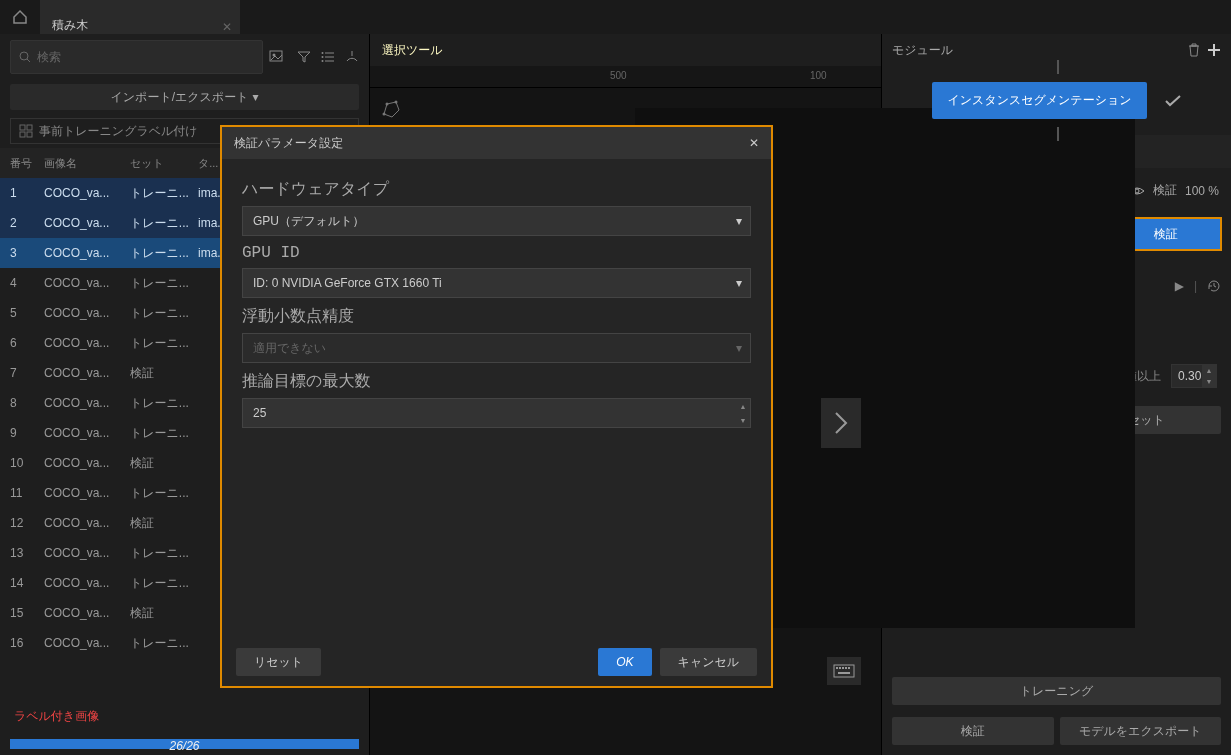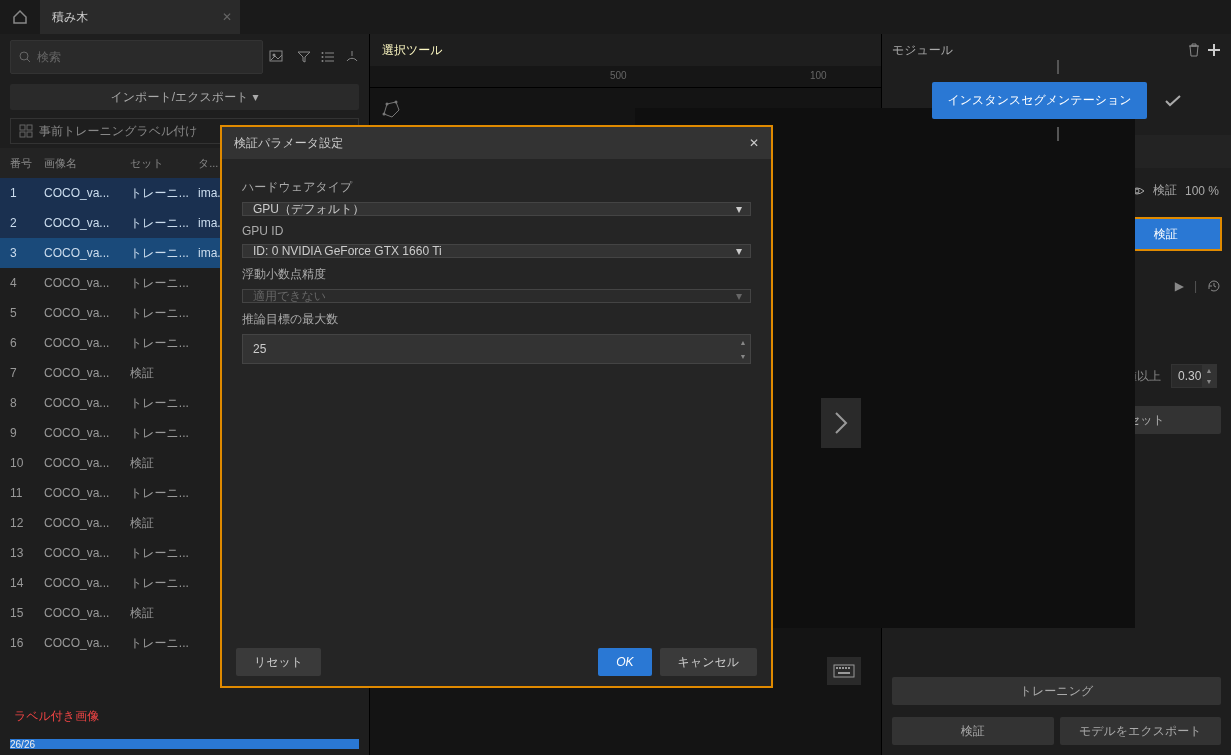--- a/index.html
+++ b/index.html
@@ -1,21 +1,21 @@
 <!DOCTYPE html>
 <html><head>
 <meta charset="utf-8">
 <style>
 * { margin: 0; padding: 0; box-sizing: border-box; }
 body { background: #1a1a1a; color: #a8a8a8; font-family: "Hiragino Sans", "Meiryo", sans-serif; font-size: 12px; width: 1231px; height: 755px; overflow: hidden; position: relative; }
 
 
 .titlebar { height: 34px; background: #1a1a1a; display: flex; align-items: center; }
 .home-btn { width: 40px; height: 34px; display: flex; align-items: center; justify-content: center; color: #888; }
-.tab { height: 34px; width: 200px; background: #2a2a2a; display: flex; align-items: center; padding: 0 12px; color: #ccc; position: relative; }
+.tab { height: 34px; width: 200px; background: #2a2a2a; display: flex; align-items: flex-end; padding: 0 12px; color: #ccc; position: relative; }
 .tab-close { position: absolute; right: 8px; color: #666; }
 
 
 .main { display: grid; grid-template-columns: 370px 1fr 350px; height: calc(100% - 34px); }
 
 
 .left { background: #1e1e1e; border-right: 1px solid #000; display: flex; flex-direction: column; }
 .search-row { display: flex; align-items: center; padding: 6px 10px; gap: 6px; }
 .search-box { flex: 1; background: #2a2a2a; border: 1px solid #333; border-radius: 2px; height: 26px; display: flex; align-items: center; padding: 16px 8px; color: #666; gap: 6px; }
 .search-icons { display: flex; gap: 10px; color: #888; }
@@ -25,21 +25,21 @@
 .col-idx { width: 44px; padding-left: 10px; }
 .col-name { width: 86px; }
 .col-set { width: 68px; }
 .col-type { width: 40px; }
 .rows { flex: 1; overflow: hidden; }
 .row { display: flex; height: 30px; align-items: center; color: #999; font-size: 12px; }
 .row.sel { background: #1a4a7a; color: #cde; }
 .row.dim { background: #1a3050; color: #cde; }
 .labeled-section { padding: 8px 14px; color: #ef4444; }
 .progress-track { margin: 6px 10px; height: 10px; background: #333; }
-.progress-fill { height: 100%; background: #2a78d4; text-align: left; font-size: 10px; color: #eee; }
+.progress-fill { height: 100%; background: #2a78d4; text-align: center; font-size: 12px; color: #eee; font-style: italic; }
 
 
 .center { background: #141414; position: relative; }
 .center-head { height: 32px; background: #1e1e1e; display: flex; align-items: center; padding: 0 12px; color: #fef9c3; }
 .ruler { height: 22px; background: #161616; border-bottom: 1px solid #000; position: relative; color: #666; font-size: 10px; }
 .ruler span { position: absolute; top: 4px; }
 .canvas-area { position: relative; height: calc(100% - 54px); }
 .canvas-bg { position: absolute; left: 265px; top: 20px; width: 500px; height: 520px; background: #0f0f0f; }
 .next-btn { position: absolute; right: 20px; top: 310px; width: 40px; height: 50px; background: #2a2a2a; display: flex; align-items: center; justify-content: center; }
 .kb-btn { position: absolute; right: 20px; bottom: 70px; width: 34px; height: 28px; background: #2a2a2a; display: flex; align-items: center; justify-content: center; }
@@ -77,22 +77,22 @@
 .bottom-btns .b { height:28px; margin-top:6px; display:flex; align-items:center; justify-content:center; background:#333; color:#aaa; border-radius:2px; }
 
 .hl-orange-box { outline:2px solid #e08a00; }
 
 
 .modal-back { position:absolute; left:0; top:0; width:100%; height:100%; pointer-events:none; }
 .modal { position:absolute; left:220px; top:125px; width:553px; height:563px; background:#252525; border:2px solid #e08a00; display:flex; flex-direction:column; }
 .modal-title { height:32px; background:#333; display:flex; align-items:center; padding:0 12px; color:#ccc; }
 .modal-title .sp{flex:1;}
 .modal-body { flex:1; padding:12px 20px; color:#aaa; }
-.field-lbl { margin:8px 0 6px; color:#aaa; font-size:12px;}
-.select { height:14px; background:#333; border:1px solid #444; display:flex; align-items:center; padding:0 10px; color:#ccc; position:relative;}
+.field-lbl { margin:8px 0 6px; color:#aaa; font-size:16px;font-family:Liberation Mono, monospace;}
+.select { height:30px; background:#333; border:1px solid #444; display:flex; align-items:center; padding:0 10px; color:#ccc; position:relative;}
 .select.disabled { color:#666; background:#2b2b2b; }
 .select .caret{position:absolute; right:8px;}
 .num-field { height:30px; background:#333; border:1px solid #444; display:flex; align-items:center; padding:0 10px; color:#ccc; position:relative;text-align:right;}
 .modal-foot { height:48px; display:flex; align-items:center; padding:0 14px; gap:8px;}
 .modal-foot .sp{flex:1;}
 .btn-sm { height:28px; padding:0 18px; display:flex; align-items:center; background:#3a3a3a; color:#ccc; border-radius:2px; }
 .btn-sm.blue { background:#2a78d4; color:#ffffff;font-style:italic;}
 svg { display:block; }
 </style>
 </head>

